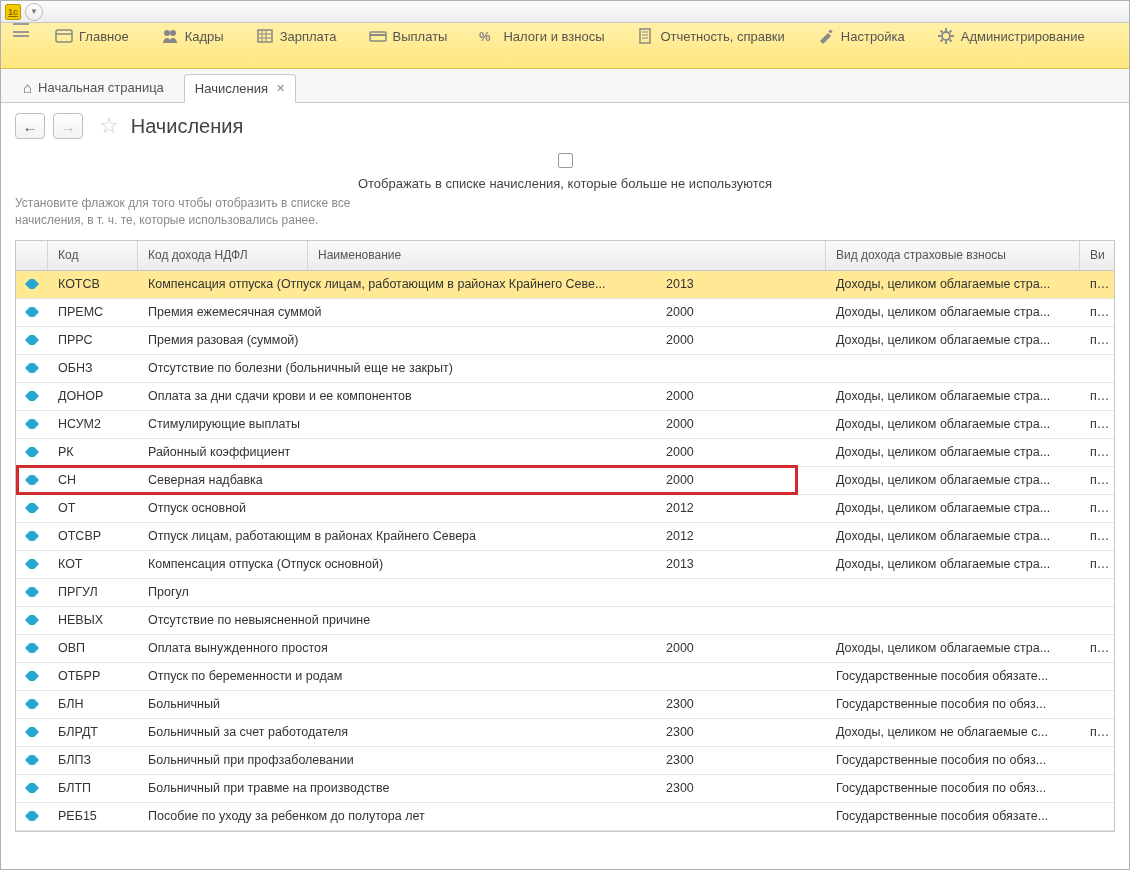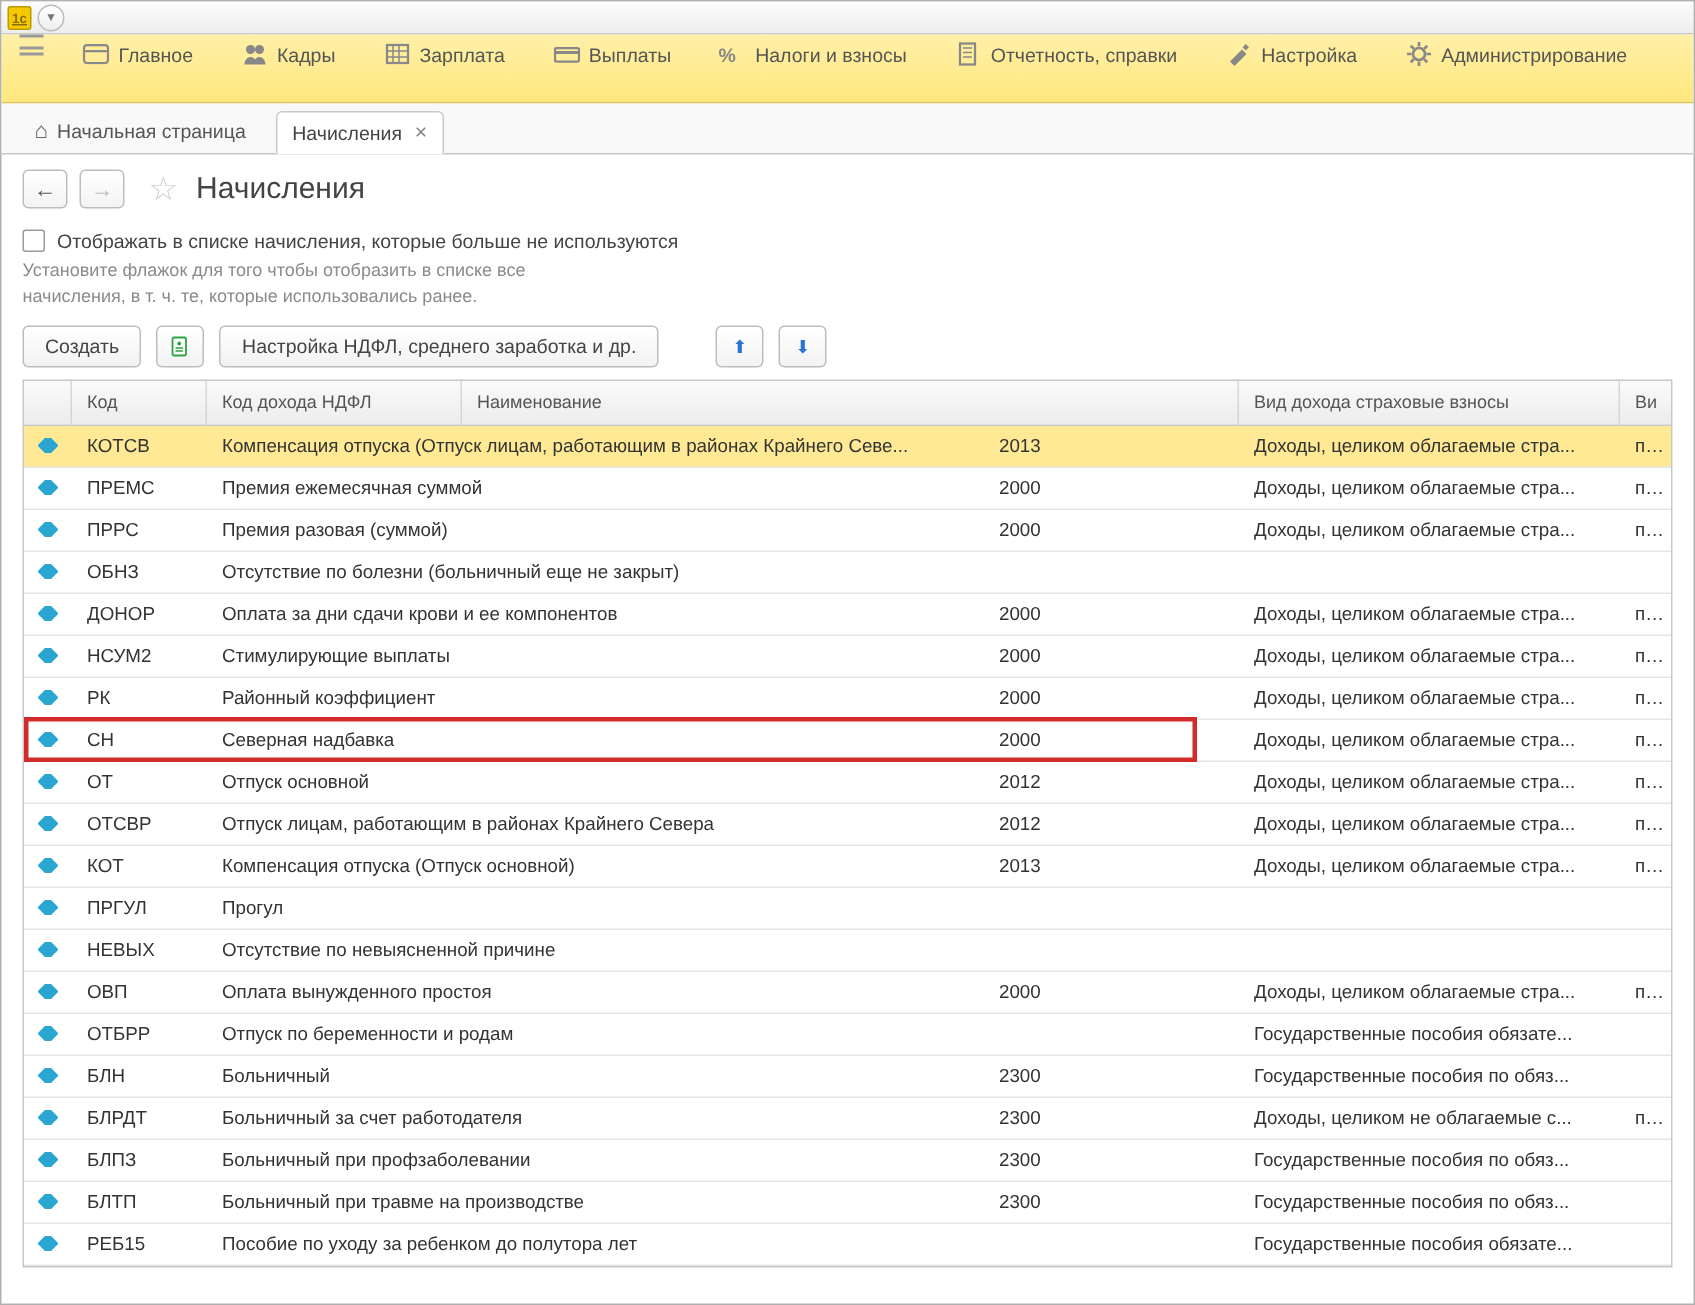--- a/index.html
+++ b/index.html
@@ -59,21 +59,21 @@
     padding:10px 14px 0 14px;
   }
   .head-row{display:flex;align-items:center;gap:8px;margin-bottom:14px;}
   .navbtn{
     width:30px;height:26px;border:1px solid #bdbdbd;border-radius:4px;background:linear-gradient(to bottom,#fff,#f3f3f3);
     display:flex;align-items:center;justify-content:center;color:#555;font-size:15px;font-weight:bold;
   }
   .navbtn.dis{color:#bbb;}
   .star{color:#ccc;font-size:22px;margin:0 4px 0 8px;}
   .page-title{font-size:20px;color:#444;}
-  .chk-row{display:flex;align-items:center;gap:8px;margin-bottom:4px;color:#444;font-size:13px;}
+  .chk-row{display:flex;align-items:center;gap:8px;margin-bottom:4px;color:#444;font-size:13px;flex-direction:column;}
   .chk{width:15px;height:15px;border:1px solid #999;border-radius:2px;background:#fff;}
   .hint{color:#8a8a8a;font-size:12px;line-height:1.4;margin-bottom:11px;}
   .toolbar{display:flex;align-items:center;gap:10px;margin-bottom:8px;}
   .btn{
     border:1px solid #bdbdbd;border-radius:4px;background:linear-gradient(to bottom,#fff,#f2f2f2);
     padding:5px 14px;font-size:13px;color:#444;display:flex;align-items:center;gap:6px;height:28px;
   }
   .btn.icon-only{width:32px;justify-content:center;padding:0;}
   .btn .arrow{font-size:12px;}
   .arrow-up{color:#2a72d4;}
@@ -218,42 +218,20 @@
   </div>
 
   <div class="chk-row">
     <div class="chk"></div>
     <span>Отображать в списке начисления, которые больше не используются</span>
   </div>
   <div class="hint">
     Установите флажок для того чтобы отобразить в списке все<br>начисления, в т. ч. те, которые использовались ранее.
   </div>
 
-  <div class="toolbar">
-    <div class="btn">
-      <span>Создать</span>
-    </div>
-    <div class="btn icon-only">
-      <svg width="14" height="14" viewBox="0 0 14 14">
-        <rect x="2" y="1" width="9" height="12" rx="1" fill="#fff" stroke="#2aa340" stroke-width="1.2"></rect>
-        <circle cx="6.5" cy="5" r="1.3" fill="#2aa340"></circle>
-        <path d="M4 8 L9 8 M4 10 L9 10" stroke="#2aa340" stroke-width="1"></path>
-      </svg>
-    </div>
-    <div class="btn">
-      <span>Настройка НДФЛ, среднего заработка и др.</span>
-    </div>
-    <div style="width:18px;"></div>
-    <div class="btn icon-only">
-      <span class="arrow arrow-up">⬆</span>
-    </div>
-    <div class="btn icon-only">
-      <span class="arrow arrow-down">⬇</span>
-    </div>
-  </div>
 
   <div class="grid">
     <div class="grid-head">
       <div class="gh c-icon"></div>
       <div class="gh c-code">Код</div>
       <div class="gh c-ndfl">Код дохода НДФЛ</div>
       <div class="gh c-name">Наименование</div>
       <div class="gh c-insur">Вид дохода страховые взносы</div>
       <div class="gh c-vi">Ви</div>
     </div>

